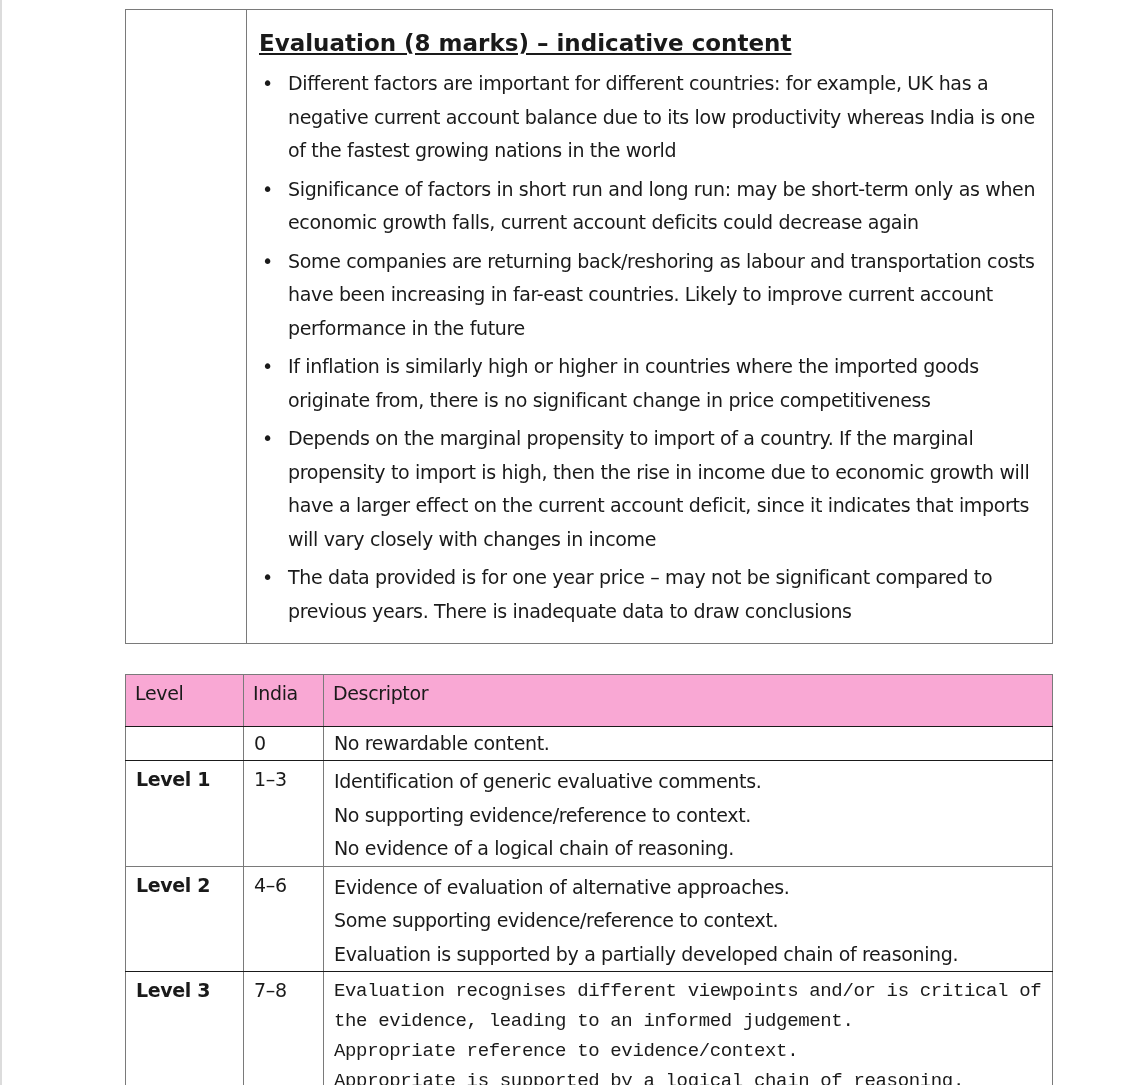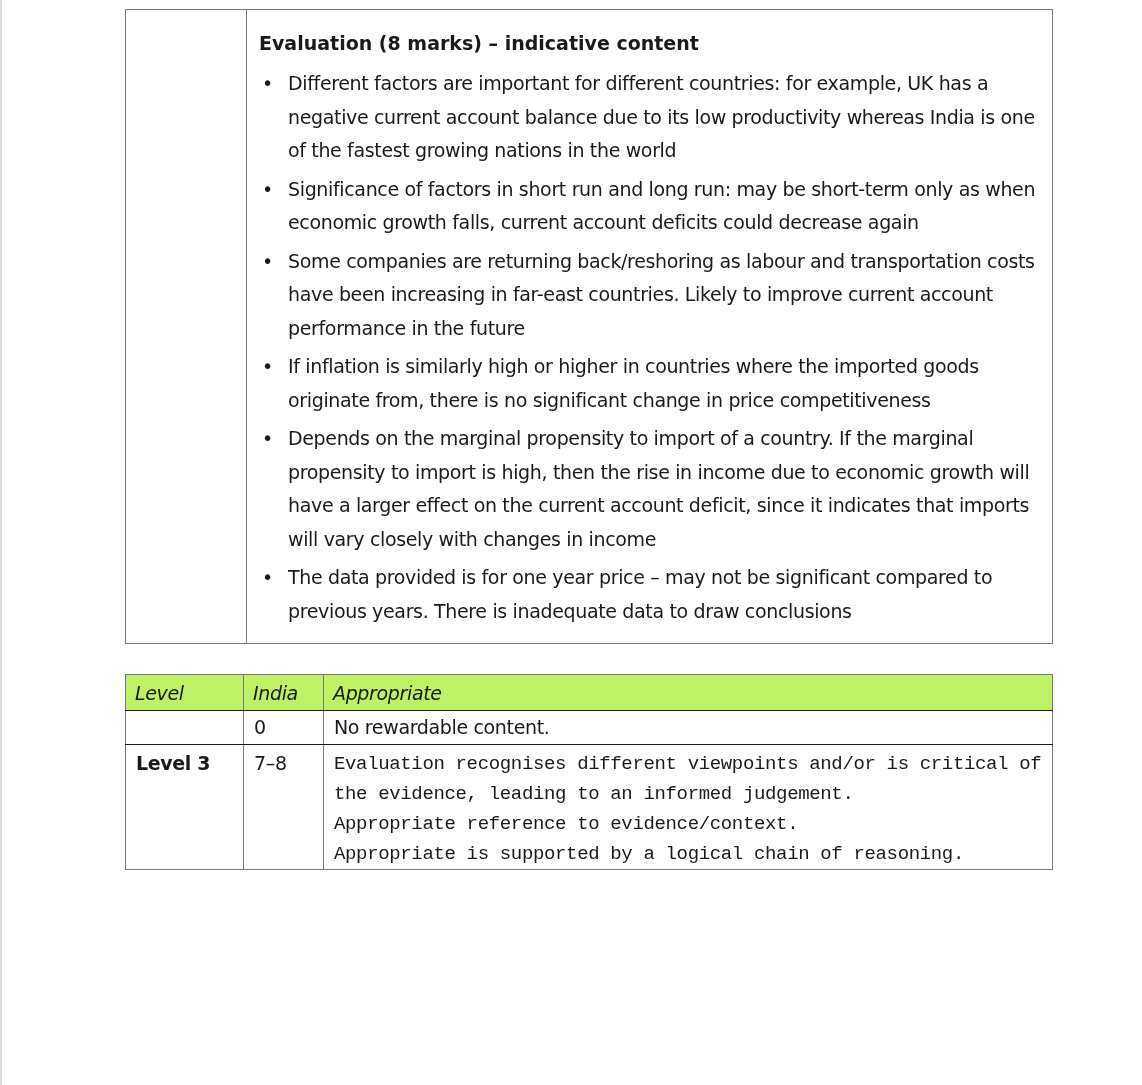--- a/index.html
+++ b/index.html
@@ -15,40 +15,39 @@
       background: #dcdcdc;
     }
     .page-wrap {
       position: absolute; left: 125px; top: 9px; width: 928px;
     }
     table { border-collapse: collapse; width: 928px; table-layout: fixed; }
     .content-table td { border: 1px solid #7a7a7a; vertical-align: top; }
     .content-table .blank-col { width: 118px; }
     .content-table .main-col { padding: 20px 14px 10px 12px; }
     .section-heading {
-      font-weight: bold; font-size: 19px; line-height: 26px; margin: 0 0 11px 0;
+      font-weight: bold; font-size: 23px; line-height: 26px; margin: 0 0 11px 0; text-decoration: underline;
     }
     ul.points { list-style: none; margin: 0; padding: 0; }
     ul.points li {
       position: relative; padding-left: 29px;
       font-size: 19px; line-height: 33.5px; margin-bottom: 5px;
       letter-spacing: -0.35px;
     }
     ul.points li .bullet {
       position: absolute; left: 3px; top: 0; font-size: 19px;
     }
     .levels-table { margin-top: 30px; }
     .levels-table th, .levels-table td {
       border: 1px solid #7a7a7a; text-align: left; vertical-align: top;
       font-size: 19px; font-weight: normal; letter-spacing: -0.35px;
     }
     .levels-table thead th {
-      background: #bef264; height: 32px; padding: 3px 9px 0 9px; line-height: 30px;
+      background: #f9a8d4; height: 32px; padding: 3px 9px 16px 9px; line-height: 30px;
       border-bottom: 1.5px solid #1a1a1a;
-      font-style: italic;
     }
     .levels-table td { padding: 4px 10px 0 10px; line-height: 33.5px; }
     .levels-table .col-level { width: 99px; }
     .levels-table .col-mark { width: 61px; }
     .levels-table .zero-row td { height: 30px; padding-top: 0; line-height: 33px; border-bottom: 1.5px solid #1a1a1a; }
     .levels-table .lvl-name { font-weight: bold; padding-top: 2px; }
     .levels-table .lvl-mark { padding-top: 2px; }
     .levels-table .desc-line { display: block; }
     .levels-table .level-row-2 td { border-bottom: 1.5px solid #1a1a1a; }
   </style>
@@ -76,29 +75,47 @@
       </td>
     </tr>
   </tbody>
     </table>
 
   <table class="levels-table">
     <thead>
       <tr>
         <th class="col-level">Level</th>
         <th class="col-mark">India</th>
-        <th>Appropriate</th>
+        <th>Descriptor</th>
       </tr>
     </thead>
     <tbody>
       <tr class="zero-row">
         <td></td>
         <td>0</td>
         <td>
           <span class="desc-line">No rewardable content.</span>
+        </td>
+      </tr>
+      <tr>
+        <td class="lvl-name">Level 1</td>
+        <td class="lvl-mark">1–3</td>
+        <td>
+          <span class="desc-line">Identification of generic evaluative comments.</span>
+          <span class="desc-line">No supporting evidence/reference to context.</span>
+          <span class="desc-line">No evidence of a logical chain of reasoning.</span>
+        </td>
+      </tr>
+      <tr class="level-row-2">
+        <td class="lvl-name">Level 2</td>
+        <td class="lvl-mark">4–6</td>
+        <td>
+          <span class="desc-line">Evidence of evaluation of alternative approaches.</span>
+          <span class="desc-line">Some supporting evidence/reference to context.</span>
+          <span class="desc-line">Evaluation is supported by a partially developed chain of reasoning.</span>
         </td>
       </tr>
       <tr>
         <td class="lvl-name">Level 3</td>
         <td class="lvl-mark">7–8</td>
         <td style="line-height:30px;font-family:Liberation Mono, monospace;">
           <span class="desc-line">Evaluation recognises different viewpoints and/or is critical of the evidence, leading to an informed judgement.</span>
           <span class="desc-line">Appropriate reference to evidence/context.</span>
           <span class="desc-line">Appropriate is supported by a logical chain of reasoning.</span>
         </td>

